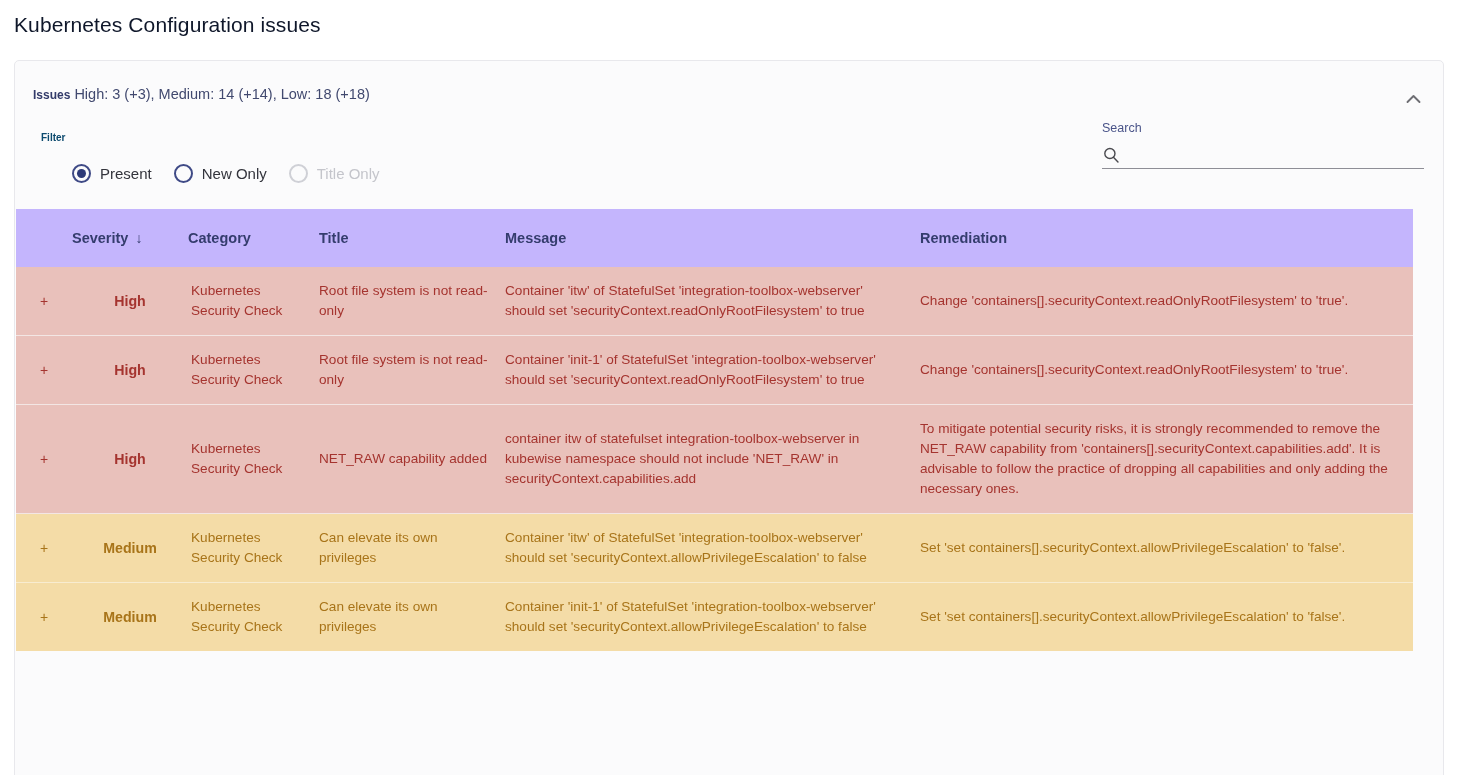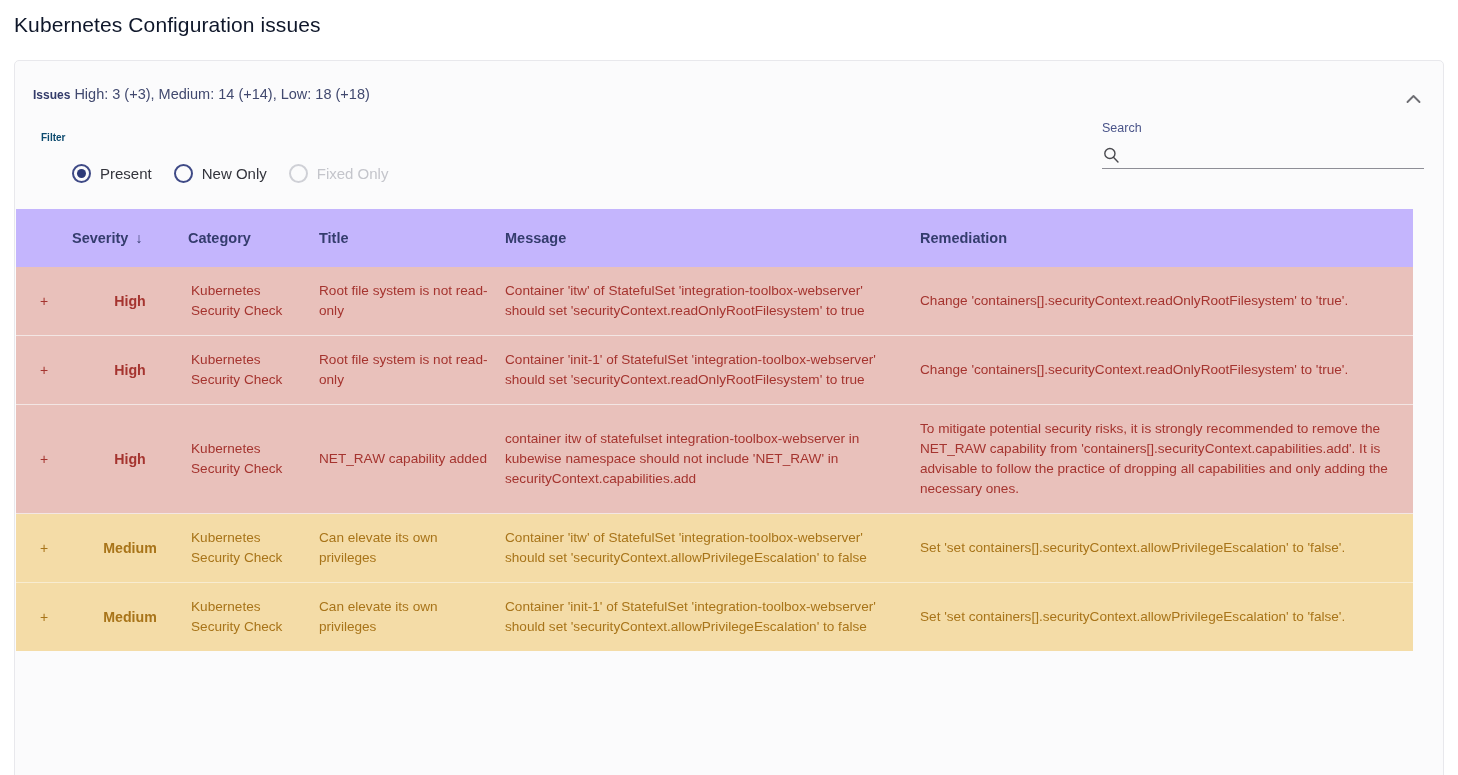--- a/index.html
+++ b/index.html
@@ -222,21 +222,21 @@
         <div class="radio-item">
           <span class="radio checked"></span>
           <span class="radio-label">Present</span>
         </div>
         <div class="radio-item">
           <span class="radio"></span>
           <span class="radio-label">New Only</span>
         </div>
         <div class="radio-item disabled">
           <span class="radio muted"></span>
-          <span class="radio-label muted">Fixed Only</span>
+          <span class="radio-label muted">Title Only</span>
         </div>
       </div>
 
       <div class="search-wrap">
         <div class="search-label">Search</div>
         <div class="search-field">
           <svg width="20" height="20" viewBox="0 0 20 20">
             <circle cx="8.4" cy="8.4" r="5.4" stroke="#4a4a4f" stroke-width="1.5" fill="none"></circle>
             <line x1="12.4" y1="12.6" x2="17" y2="17.4" stroke="#4a4a4f" stroke-width="1.5" stroke-linecap="round"></line>
           </svg>

